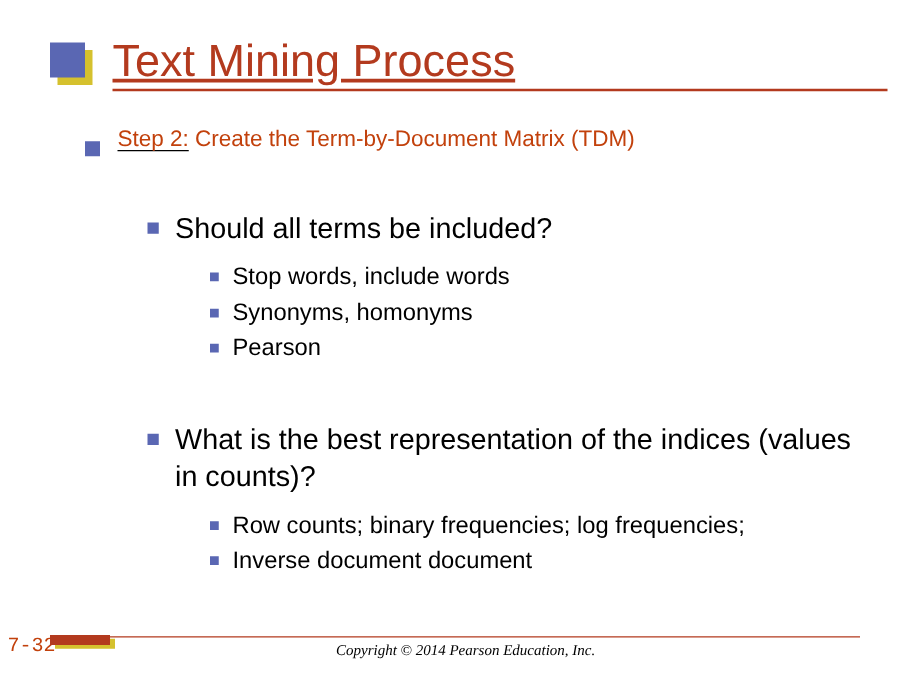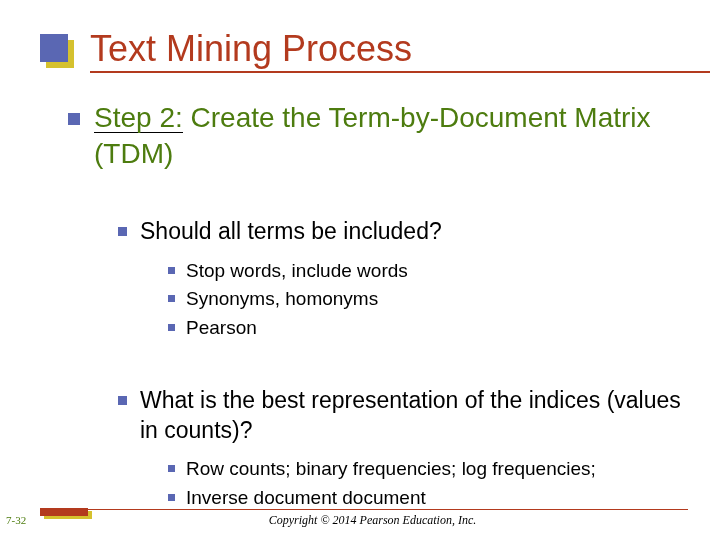--- a/index.html
+++ b/index.html
@@ -3,44 +3,44 @@
 <meta charset="utf-8">
 <style>
   * { margin: 0; padding: 0; box-sizing: border-box; }
   html, body { width: 720px; height: 540px; font-family: Verdana, Geneva, sans-serif; background: #fff; overflow: hidden; }
   .slide { position: relative; width: 720px; height: 540px; }
 
   .title-block { position: absolute; top: 28px; left: 40px; right: 40px; }
   .logo-shape { position: absolute; top: 6px; left: 0; width: 38px; height: 38px; }
   .logo-back { position: absolute; top: 6px; left: 6px; width: 28px; height: 28px; background: #d5c12e; }
   .logo-front { position: absolute; top: 0; left: 0; width: 28px; height: 28px; background: #5a67b3; }
-  .title-text { margin-left: 50px; font-size: 36px; color: #b33a1e; font-weight: normal; line-height: 1.15; font-family: Verdana, sans-serif; white-space: nowrap; }
+  .title-text { margin-left: 50px; font-size: 36px; color: #b33a1e; font-weight: normal; line-height: 1.15; font-family: Verdana, sans-serif; white-space: nowrap; text-decoration: underline; }
   .title-underline { margin-top: 2px; margin-left: 50px; height: 2px; background: #b33a1e; width: 620px; }
 
   .content { position: absolute; top: 100px; left: 68px; right: 32px; font-family: Verdana, sans-serif; }
   ul { list-style: none; }
   li { position: relative; }
 
   .lvl1 > li { padding-left: 26px; margin-bottom: 14px; }
   .lvl1 > li::before { content: ""; position: absolute; left: 0; top: 13px; width: 12px; height: 12px; background: #5a67b3; }
-  .lvl1-text { font-size: 28px; color: #4d7c0f; line-height: 1.28; }
+  .lvl1-text { font-size: 18px; color: #c2410c; line-height: 1.28; }
   .lvl1-text .step-label { border-bottom: 1.5px solid #000; display: inline-block; line-height: 1.0; padding-bottom: 0; }
 
   .lvl2 { margin-top: 18px; margin-left: 24px; }
   .lvl2 > li { padding-left: 22px; margin-bottom: 14px; }
   .lvl2 > li::before { content: ""; position: absolute; left: 0; top: 10px; width: 9px; height: 9px; background: #5a67b3; }
   .lvl2-text { font-size: 23px; color: #000; line-height: 1.3; margin-top: 45px; }
 
   .lvl3 { margin-top: 12px; margin-left: 28px; margin-bottom: 6px; }
   .lvl3 > li { padding-left: 18px; margin-bottom: 4px; }
   .lvl3 > li::before { content: ""; position: absolute; left: 0; top: 8px; width: 7px; height: 7px; background: #5a67b3; }
   .lvl3-text { font-size: 19px; color: #000; line-height: 1.3; }
 
   .footer { position: absolute; bottom: 12px; left: 0; right: 0; }
-  .slide-num { position: absolute; left: 6px; bottom: 2px; font-size: 11px; color: #4d7c0f; font-family: Liberation Serif, serif;}
+  .slide-num { position: absolute; left: 6px; bottom: 2px; font-size: 16px; color: #c2410c; font-family: Liberation Mono, monospace;}
   .footer-bar { position: absolute; left: 40px; bottom: 10px; width: 48px; height: 10px; }
   .footer-bar-back { position: absolute; left: 4px; top: 3px; width: 48px; height: 8px; background: #d5c12e; }
   .footer-bar-front { position: absolute; left: 0; top: 0; width: 48px; height: 8px; background: #b33a1e; }
   .footer-line { position: absolute; left: 88px; right: 32px; bottom: 18px; height: 1.5px; background: #b33a1e; }
   .copyright { position: absolute; left: 0; right: 0; bottom: 0; text-align: center; font-size: 12px; font-style: italic; font-family: "Times New Roman", serif; color: #000; margin-left: 25px; }
 </style>
 </head>
 <body>
 
 <div class="slide">

